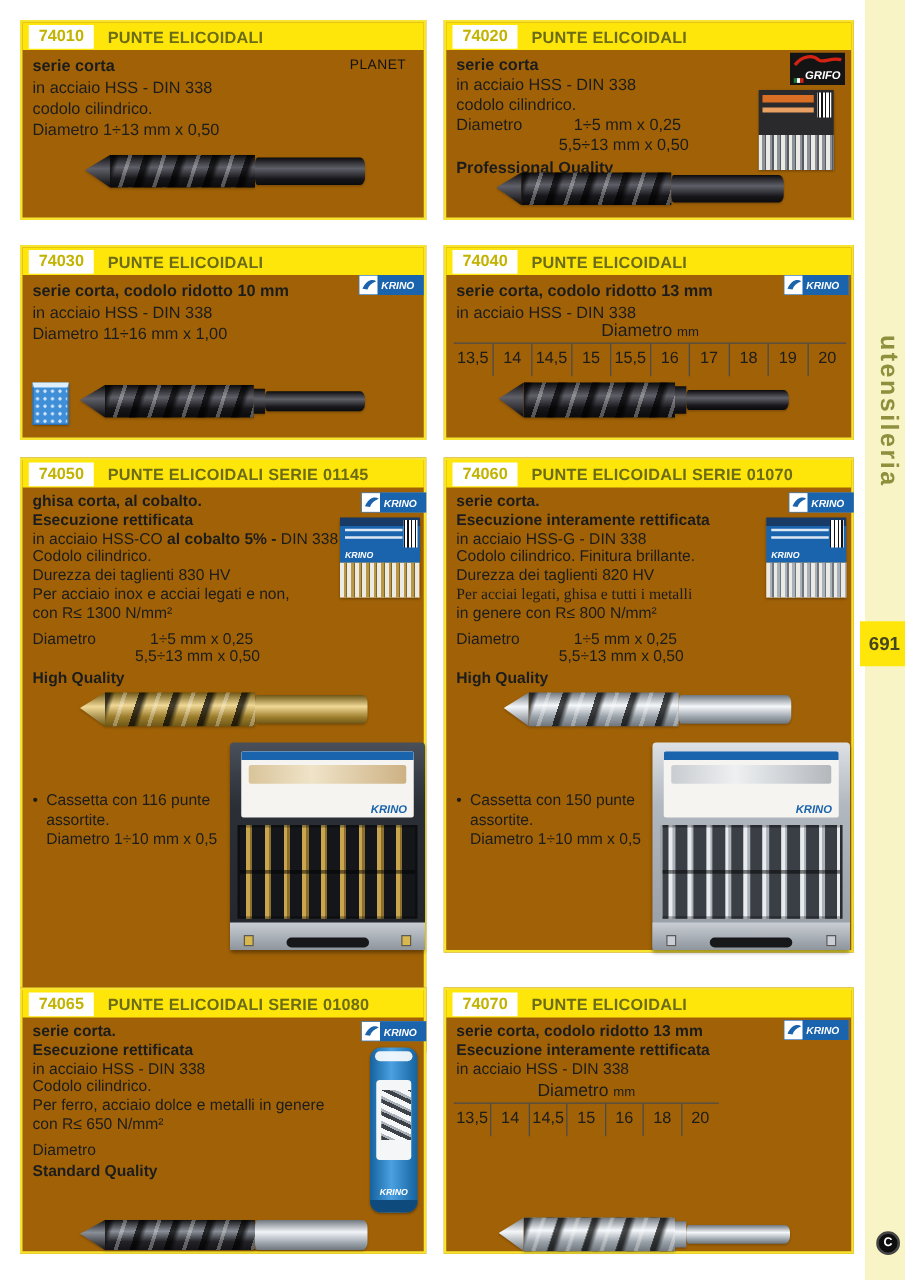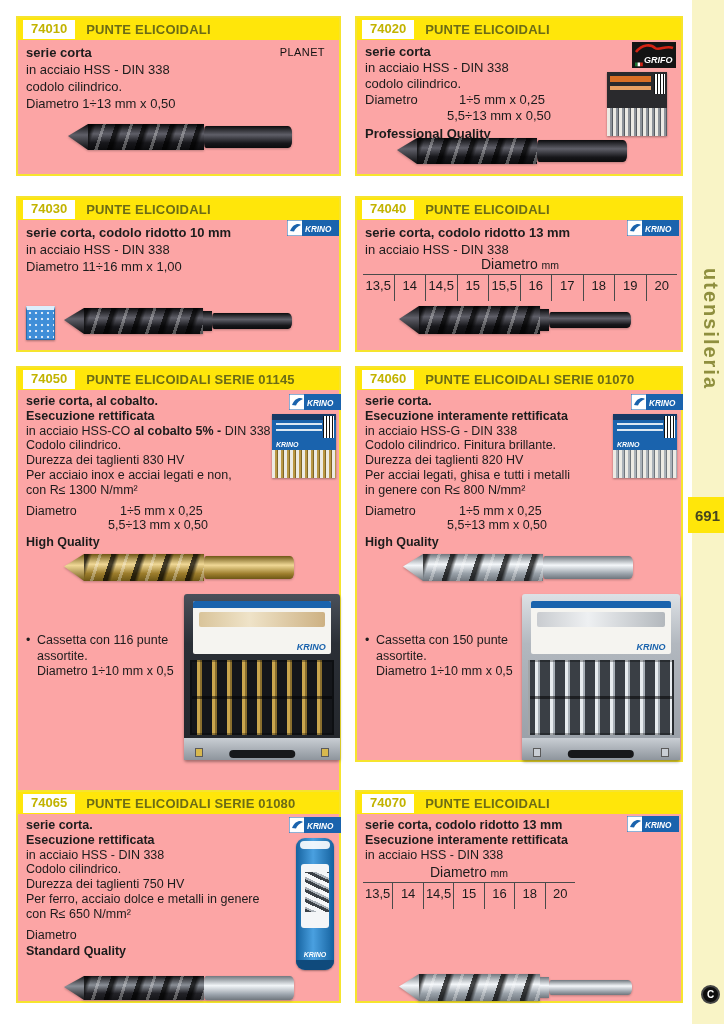--- a/index.html
+++ b/index.html
@@ -1,20 +1,20 @@
 <!DOCTYPE html>
 <html><head>
 <meta charset="utf-8">
 <style>
   html,body{margin:0;padding:0;background:#fff;}
   #page{position:relative;width:724px;height:1024px;background:#ffffff;overflow:hidden;
         font-family:"Liberation Sans","DejaVu Sans",sans-serif;color:#1c1c1c;}
 
   
-  .card{position:absolute;background:#fca5a5;border:2px solid #f6e42e;box-sizing:border-box;}
+  .card{position:absolute;background:#a16207;border:2px solid #f6e42e;box-sizing:border-box;}
   .card-header{height:22px;background:#ffe60a;display:flex;align-items:center;gap:11px;padding-left:5px;}
   .code-chip{background:#fff;color:#c2b300;font-weight:bold;font-size:13px;padding:1px 8px 2px;line-height:16px;}
   .card-title{color:#6c6c16;font-weight:bold;font-size:13px;letter-spacing:.2px;white-space:nowrap;}
 
   .tx{position:absolute;left:8px;top:26px;right:70px;}
   .lh17 .tx div{line-height:17px;font-size:13px;}
   .lh16 .tx div{line-height:16px;font-size:13px;}
   .lh15 .tx div{line-height:14.8px;font-size:12.5px;}
   .b{font-weight:bold;}
   .tx .hd{font-weight:bold;}
@@ -257,21 +257,21 @@
         <span class="shank"></span>
     </div>
   </div>
 
   <div class="card lh15" style="left:16px;top:366px;width:325px;height:476px;">
     <div class="card-header">
       <span class="code-chip">74050</span>
       <span class="card-title">PUNTE ELICOIDALI SERIE 01145</span>
     </div>
     <div class="tx" style="right:76px;">
-      <div class="hd">serie corta, al cobalto.</div>
+      <div class="hd">ghisa corta, al cobalto.</div>
       <div class="hd">Esecuzione rettificata</div>
       <div style="white-space:nowrap;"><span>in acciaio HSS-CO </span><span class="b">al cobalto 5% - </span><span>DIN 338</span></div>
       <div>Codolo cilindrico.</div>
       <div>Durezza dei taglienti 830 HV</div>
       <div style="white-space:nowrap;">Per acciaio inox e acciai legati e non,</div>
       <div>con R≤ 1300 N/mm²</div>
       <div class="dia-block">
         <span class="dia-lab">Diametro</span>
         <span class="dia-vals">
           <span class="v1">1÷5 mm x 0,25</span>
@@ -325,21 +325,21 @@
     <div class="card-header">
       <span class="code-chip">74060</span>
       <span class="card-title">PUNTE ELICOIDALI SERIE 01070</span>
     </div>
     <div class="tx" style="right:76px;">
       <div class="hd">serie corta.</div>
       <div class="hd" style="white-space:nowrap;">Esecuzione interamente rettificata</div>
       <div>in acciaio HSS-G - DIN 338</div>
       <div style="white-space:nowrap;">Codolo cilindrico. Finitura brillante.</div>
       <div>Durezza dei taglienti 820 HV</div>
-      <div style="white-space:nowrap;">Per acciai legati, ghisa e tutti i metalli</div>
+      <div style="white-space:nowrap;font-family:Liberation Serif, serif;">Per acciai legati, ghisa e tutti i metalli</div>
       <div>in genere con R≤ 800 N/mm²</div>
       <div class="dia-block">
         <span class="dia-lab">Diametro</span>
         <span class="dia-vals">
           <span class="v1">1÷5 mm x 0,25</span>
           <span class="v2">5,5÷13 mm x 0,50</span>
         </span>
       </div>
       <div class="quality">High Quality</div>
     </div>
@@ -387,21 +387,20 @@
   <div class="card lh15" style="left:16px;top:790px;width:325px;height:213px;">
     <div class="card-header">
       <span class="code-chip">74065</span>
       <span class="card-title">PUNTE ELICOIDALI SERIE 01080</span>
     </div>
     <div class="tx" style="right:56px;">
       <div class="hd">serie corta.</div>
       <div class="hd">Esecuzione rettificata</div>
       <div>in acciaio HSS - DIN 338</div>
       <div>Codolo cilindrico.</div>
-      <div>Durezza dei taglienti 750 HV</div>
       <div style="white-space:nowrap;">Per ferro, acciaio dolce e metalli in genere</div>
       <div>con R≤ 650 N/mm²</div>
       <div class="dia-block">
         <span class="dia-lab">Diametro</span>
       </div>
       <div class="quality">Standard Quality</div>
     </div>
     <svg class="krino-logo" style="left:271px;top:25px;" viewBox="0 0 52 16">
       <rect width="52" height="16" fill="#ffffff" stroke="#1a63ad" stroke-width="1"></rect>
       <rect x="15" width="37" height="16" fill="#1a63ad"></rect>

